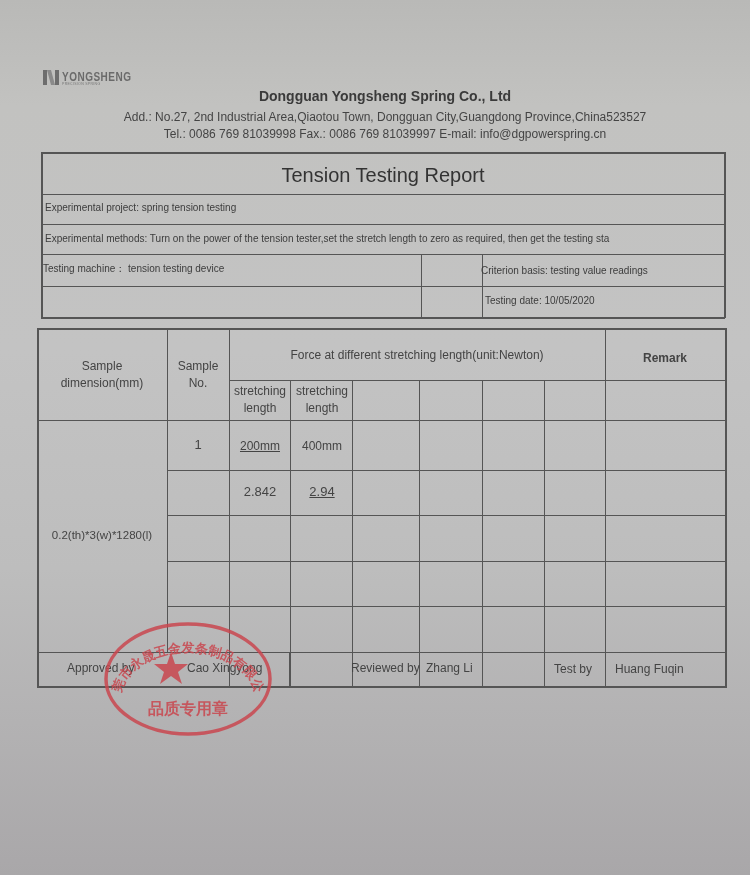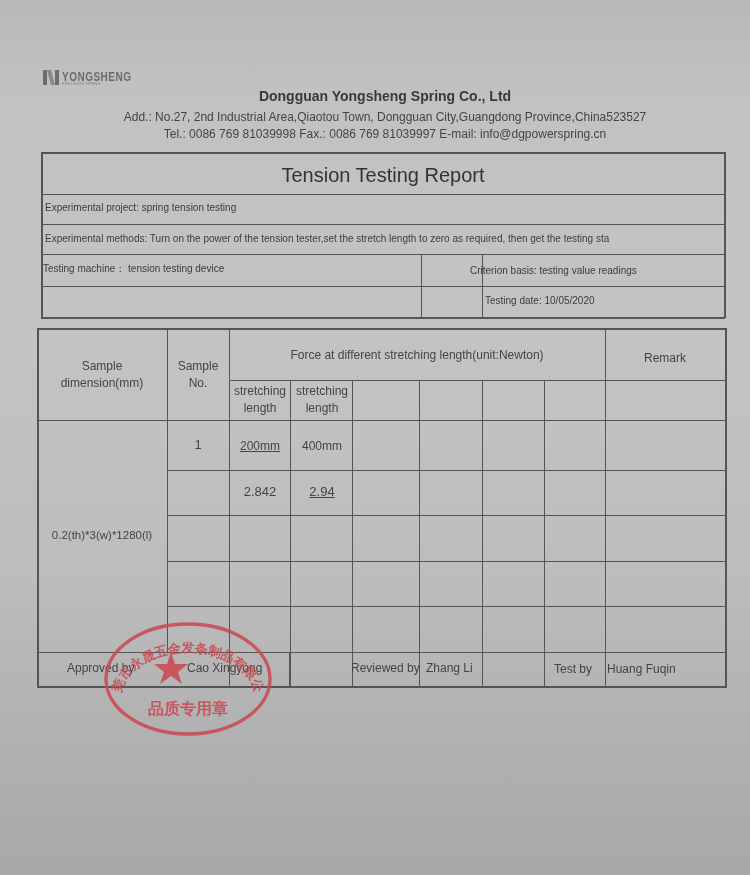--- a/index.html
+++ b/index.html
@@ -55,21 +55,21 @@
   <div class="line" style="left:0;top:72px;width:684px;height:1.2px;"></div>
   <div class="line" style="left:0;top:102px;width:684px;height:1.2px;"></div>
   <div class="line" style="left:0;top:134px;width:684px;height:1.2px;"></div>
   <div class="line" style="left:380px;top:102px;width:1.2px;height:64px;"></div>
   <div class="line" style="left:441px;top:102px;width:1.2px;height:64px;"></div>
 
   <div class="title">Tension Testing Report</div>
   <div class="txt" style="left:4px;top:50px;">Experimental project: spring tension testing</div>
   <div class="txt" style="left:4px;top:81px;width:678px;overflow:hidden;">Experimental methods: Turn on the power of the tension tester,set the stretch length to zero as required, then get the testing sta</div>
   <div class="txt" style="left:2px;top:110px;">Testing machine：  tension testing device</div>
-  <div class="txt" style="left:429px;top:113px;">Criterion basis: testing value readings</div>
+  <div class="txt" style="left:440px;top:113px;">Criterion basis: testing value readings</div>
   <div class="txt" style="left:444px;top:143px;">Testing date: 10/05/2020</div>
 </div>
 
 <div class="abs" style="left:37px;top:328px;width:690px;height:360px;">
 
   <div class="line" style="left:0;top:0;width:690px;height:1.5px;"></div>
   <div class="line" style="left:0;top:0;width:1.5px;height:360px;"></div>
   <div class="line" style="left:688px;top:0;width:1.5px;height:360px;"></div>
   <div class="line" style="left:0;top:358px;width:690px;height:1.5px;"></div>
 
@@ -94,21 +94,21 @@
 
   <div class="cell-text" style="left:0;width:130px;top:30px;">
     <div>Sample</div>
     <div>dimension(mm)</div>
   </div>
   <div class="cell-text" style="left:130px;width:62px;top:30px;">
     <div>Sample</div>
     <div>No.</div>
   </div>
   <div class="cell-text" style="left:192px;width:376px;top:19px;">Force at different stretching length(unit:Newton)</div>
-  <div class="cell-text" style="left:568px;width:120px;top:22px;">Remark</div>
+  <div class="cell-text" style="left:568px;width:120px;top:22px;font-weight:bold;">Remark</div>
   <div class="cell-text" style="left:192px;width:62px;top:55px;">
     <div>stretching</div>
     <div>length</div>
   </div>
   <div class="cell-text" style="left:254px;width:62px;top:55px;">
     <div>stretching</div>
     <div>length</div>
   </div>
 
   <div class="cell-text" style="left:0;width:130px;top:199px;font-size:11.5px;">0.2(th)*3(w)*1280(l)</div>
@@ -117,21 +117,21 @@
   <div class="cell-text" style="left:192px;width:62px;top:110px;text-decoration:underline;">200mm</div>
   <div class="cell-text" style="left:254px;width:62px;top:110px;">400mm</div>
   <div class="cell-text" style="left:192px;width:62px;top:155px;font-size:13px;">2.842</div>
   <div class="cell-text" style="left:254px;width:62px;top:155px;font-size:13px;text-decoration:underline;">2.94</div>
 
   <div class="cell-text" style="left:30px;top:332px;text-align:left;">Approved by</div>
   <div class="cell-text" style="left:150px;top:332px;text-align:left;">Cao Xingyong</div>
   <div class="cell-text" style="left:314px;top:332px;text-align:left;">Reviewed by</div>
   <div class="cell-text" style="left:389px;top:332px;text-align:center;">Zhang Li</div>
   <div class="cell-text" style="left:517px;top:333px;text-align:left;">Test by</div>
-  <div class="cell-text" style="left:570px;top:333px;text-align:center;">Huang Fuqin</div>
+  <div class="cell-text" style="left:570px;top:333px;text-align:center;padding-left:8px;">Huang Fuqin</div>
 </div>
 
 <svg class="abs stamp" viewBox="0 0 170 115">
   <defs>
     <path id="arcPath" d="M 18 70 A 68 48 0 0 1 152 70"></path>
   </defs>
   <ellipse cx="85" cy="57" rx="82" ry="55" fill="none" stroke="#c9474f" stroke-width="3.5" opacity="0.85"></ellipse>
   <text font-size="13" font-weight="bold" fill="#c9474f" opacity="0.85" font-family="DejaVu Sans, sans-serif">
     <textPath href="#arcPath" startOffset="50%" text-anchor="middle">东莞市永晟五金发条制品有限公司</textPath>
   </text>

